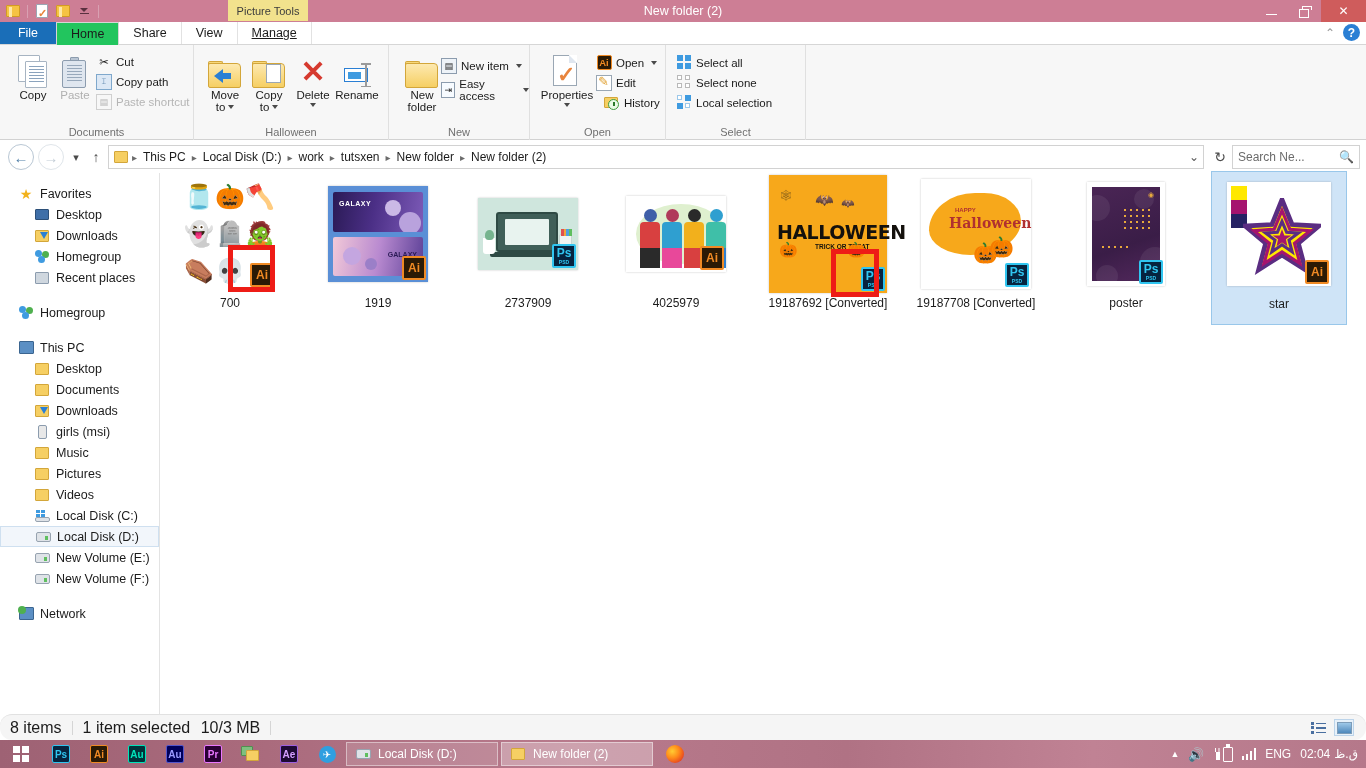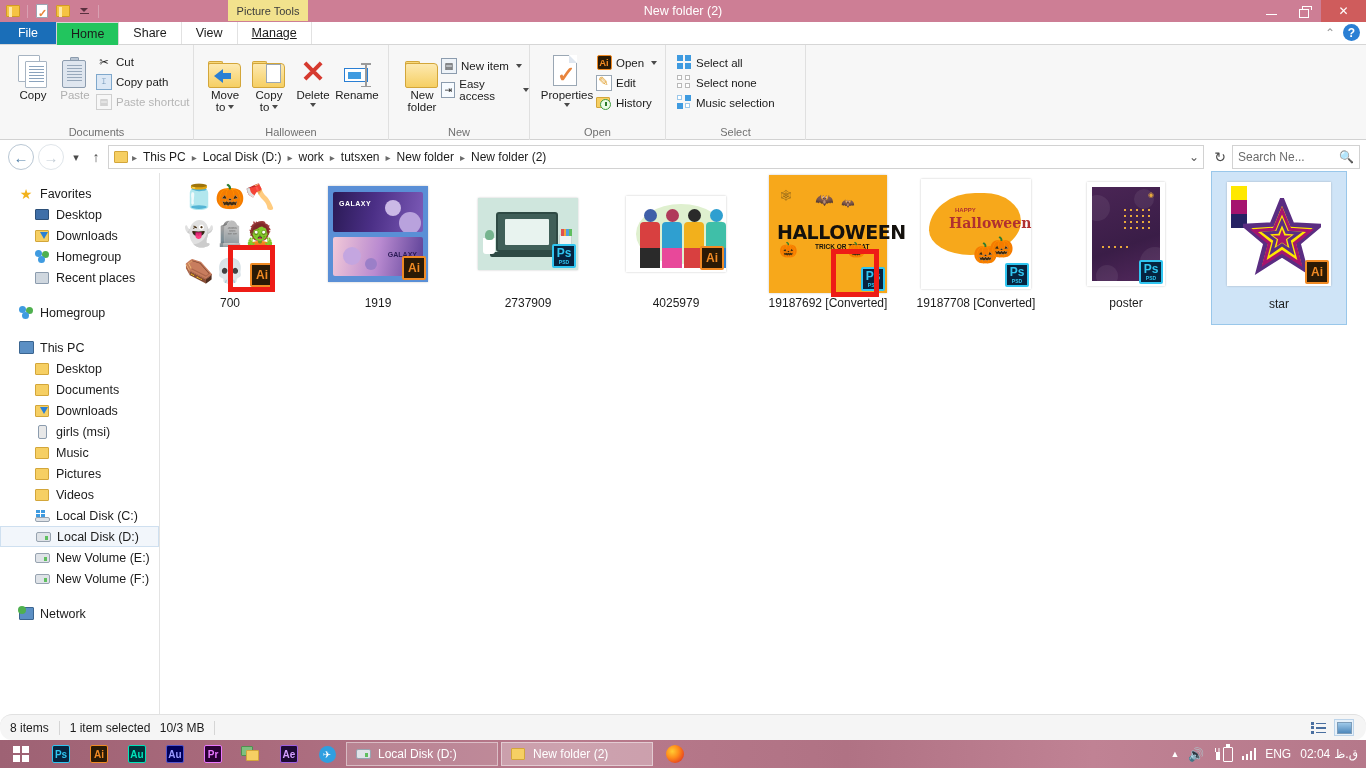--- a/index.html
+++ b/index.html
@@ -327,21 +327,21 @@
                        background-size:6px 6px; }
   .art-star { width:104px; height:104px; background:#fff; position:relative; }
   .art-star .swatch { position:absolute; left:4px; top:4px; width:16px; }
   .art-star .swatch i { display:block; height:14px; }
   .star-shape { position:absolute; left:16px; top:16px; }
 
   
   .statusbar {
     position:absolute; left:0; top:714px; width:1366px; height:26px;
     background:#f5f5f5; border-top:1px solid #e1e1e1;
-    display:flex; align-items:center; font-size:12px; color:#1b1b1b;border-radius:12px;
+    display:flex; align-items:center; font-size:16px; color:#1b1b1b;border-radius:12px;
   }
   .st-seg { padding:0 10px; }
   .st-div { width:1px; height:14px; background:#d5d5d5; }
   .viewbtns { margin-left:auto; display:flex; align-items:center; gap:6px; padding-right:12px; }
   .vb { width:20px;height:17px; display:flex; align-items:center; justify-content:center; }
   .vb.active { border:1px solid #bcd4ea; background:#e7f1fa; }
   .vb-details { position:relative; width:15px; height:12px; }
   .vb-details i { position:absolute; left:0; width:3px; height:3px; background:#4a6fa0; }
   .vb-details i:nth-child(1){top:0;} .vb-details i:nth-child(2){top:4.5px;} .vb-details i:nth-child(3){top:9px;}
   .vb-details b { position:absolute; left:5px; height:1.5px; background:#4a6fa0; }
@@ -558,21 +558,21 @@
           </div>
         <span>Open</span>
         <span class="drop-tri"></span>
       </div>
       <div class="smallrow" style="left:66px; top:29px;">
         <div class="si">
             <div class="ic-edit"></div>
           </div>
         <span>Edit</span>
       </div>
-      <div class="smallrow" style="left:66px; top:49px;">
+      <div class="smallrow" style="left:74px; top:49px;">
         <div class="si">
           <div class="ic-hist">
               <div class="f2"></div>
               <div class="cl"></div>
             </div>
         </div>
         <span>History</span>
       </div>
       <div class="gtitle">Open</div>
     </div>
@@ -602,21 +602,21 @@
       </div>
       <div class="smallrow" style="left:10px; top:49px;">
         <div class="si">
           <div class="sel-grid inv">
               <i></i>
               <i></i>
               <i></i>
               <i></i>
             </div>
         </div>
-        <span>Music selection</span>
+        <span>Local selection</span>
       </div>
       <div class="gtitle">Select</div>
     </div>
   </div>
 
   <div class="addrbar">
     <div style="width:8px"></div>
     <div class="navbtn circ">←</div>
     <div style="width:4px"></div>
     <div class="navbtn circ dis">→</div>

